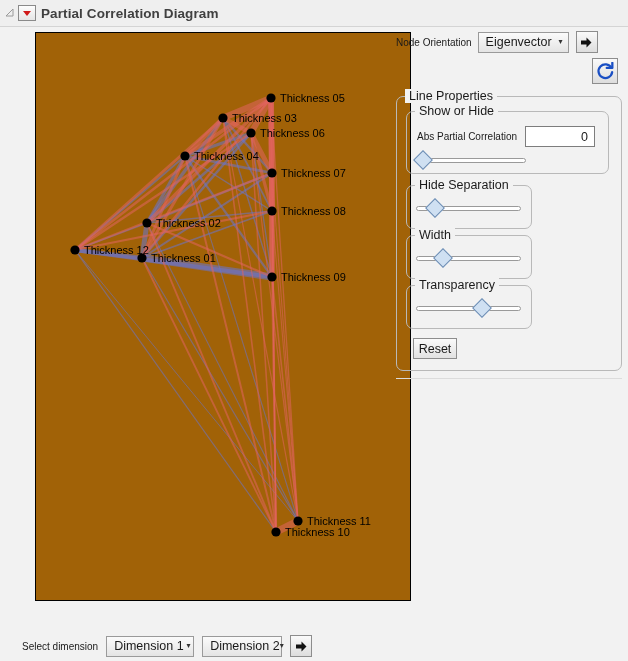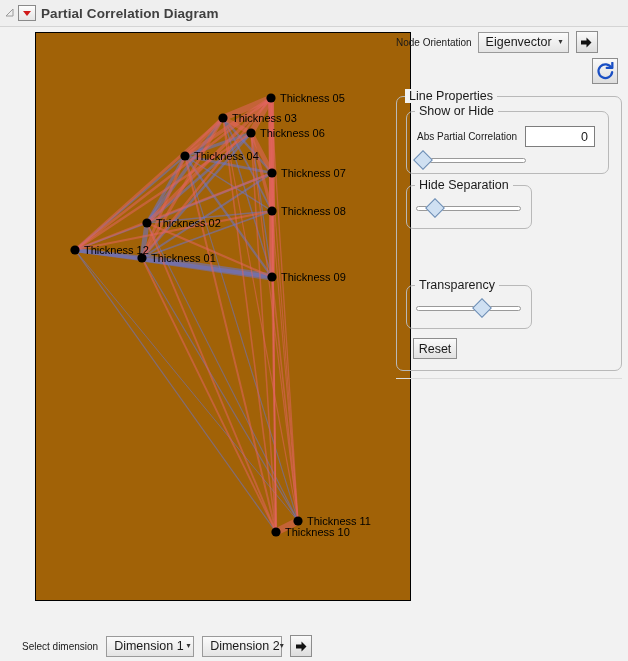--- a/index.html
+++ b/index.html
@@ -307,20 +307,27 @@
     </div>
 
     <div class="gbox" style="position:absolute;left:9px;top:88px;width:126px;height:44px;">
       <span class="gtitle">Hide Separation</span>
       <div class="slider" style="position:absolute;left:9px;top:15px;width:105px;">
         <div class="strack"></div>
         <div class="sthumb" style="left: 11.83px;"></div>
       </div>
     </div>
 
+    <div class="gbox" style="position:absolute;left:9px;top:138px;width:126px;height:44px;">
+      <span class="gtitle">Width</span>
+      <div class="slider" style="position:absolute;left:9px;top:15px;width:105px;">
+        <div class="strack"></div>
+        <div class="sthumb" style="left: 20.02px;"></div>
+      </div>
+    </div>
 
     <div class="gbox" style="position:absolute;left:9px;top:188px;width:126px;height:44px;">
       <span class="gtitle">Transparency</span>
       <div class="slider" style="position:absolute;left:9px;top:15px;width:105px;">
         <div class="strack"></div>
         <div class="sthumb" style="left: 59.15px;"></div>
       </div>
     </div>
 
     <div class="pushbtn" style="position:absolute;left:16px;top:241px;width:44px;">Reset</div>

